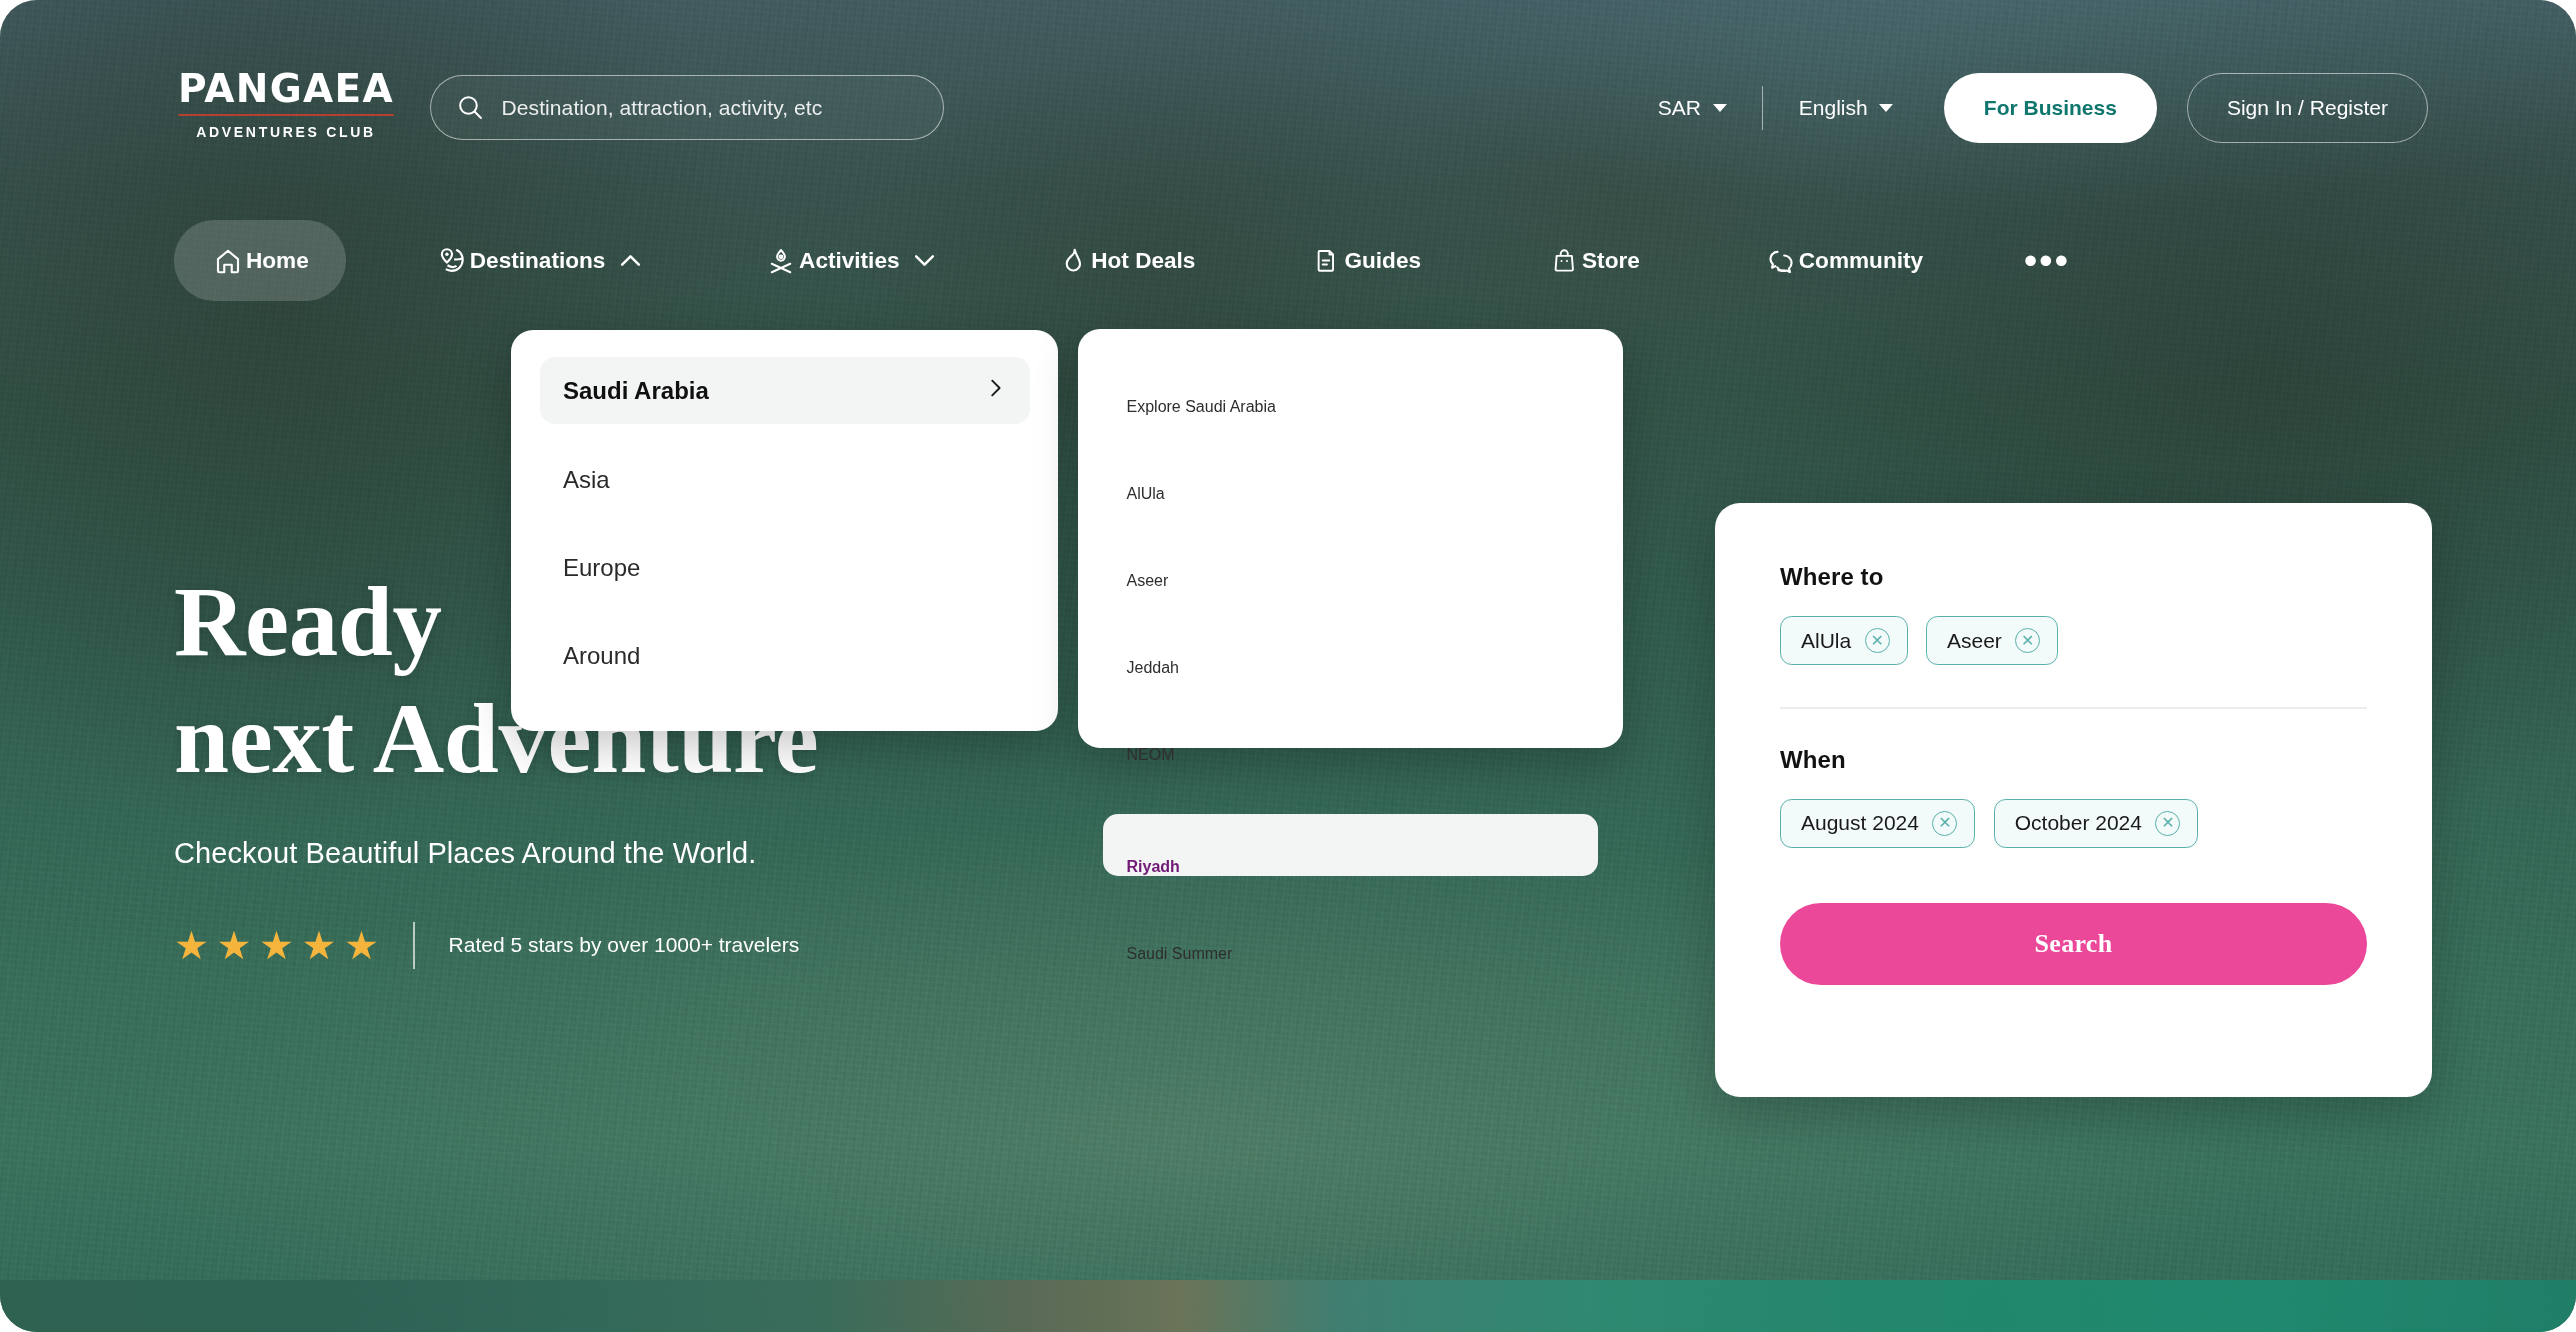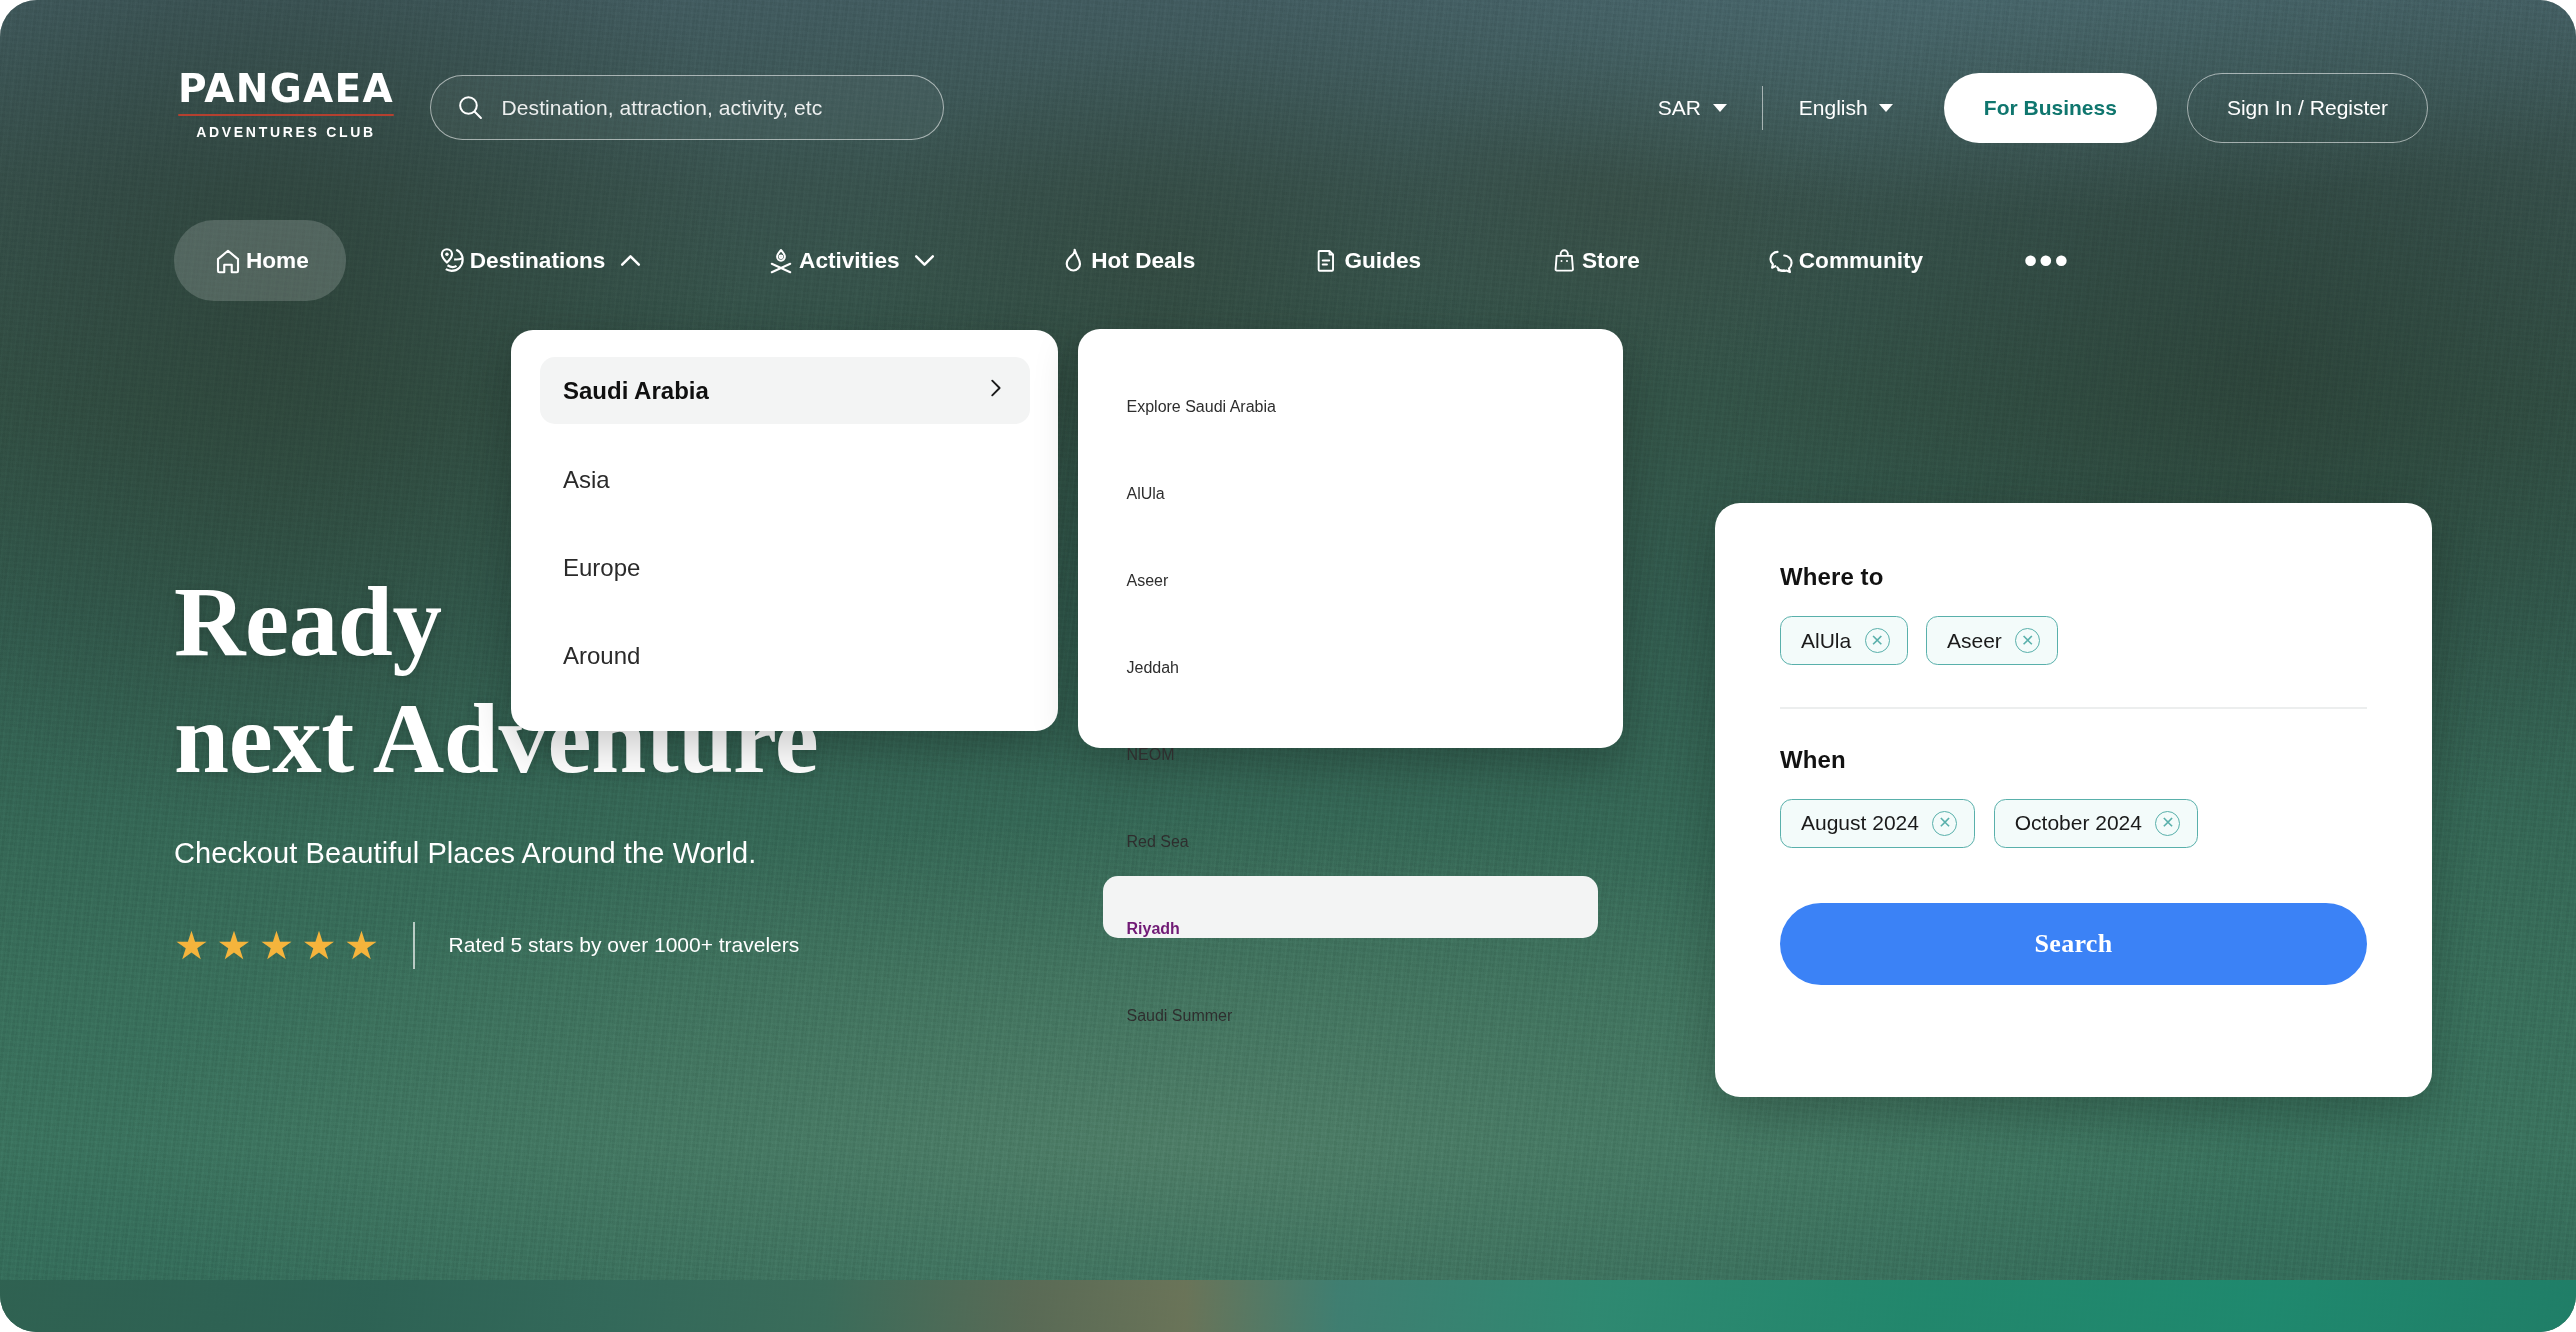--- a/index.html
+++ b/index.html
@@ -304,21 +304,21 @@
     flex: 0 0 auto;
   }
   #panel-divider {
     height: 1.7px; background: #eceeee;
     margin: 42px 0 0 0;
   }
   #when-block { margin-top: 37px; }
   #search-submit {
     margin-top: 55px;
     width: 100%; height: 82px;
-    background: #3b82f6;
+    background: #ec4899;
     color: #ffffff;
     font-family: "Liberation Serif", serif;
     font-weight: 700;
     font-size: 26px;
     border: none;
     border-radius: 41px;
     letter-spacing: 0.3px;
     display: flex; align-items: center; justify-content: center;
   }
 </style>
@@ -521,23 +521,20 @@
   </div>
   <div class="dest-gap"></div>
   <div class="dest-row">
     <span>Jeddah</span>
   </div>
   <div class="dest-gap"></div>
   <div class="dest-row">
     <span>NEOM</span>
   </div>
   <div class="dest-gap"></div>
-  <div class="dest-row">
-    <span>Red Sea</span>
-  </div>
   <div class="dest-gap"></div>
   <div class="dest-row selected">
     <span>Riyadh</span>
   </div>
   <div class="dest-gap"></div>
   <div class="dest-row">
     <span>Saudi Summer</span>
   </div>
 </div>
 

